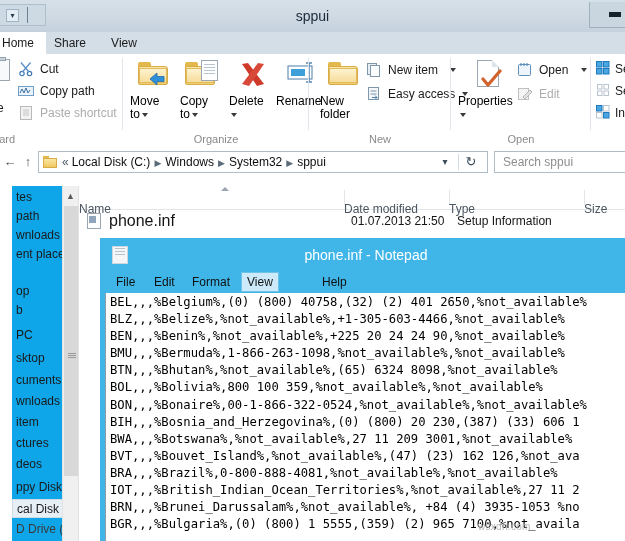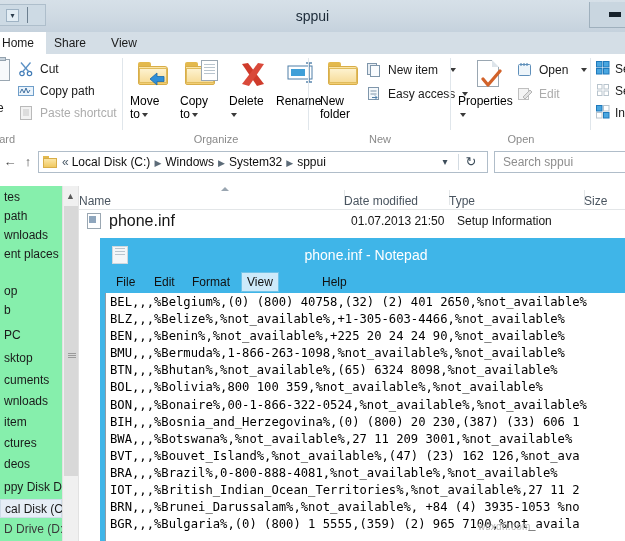--- a/index.html
+++ b/index.html
@@ -104,40 +104,40 @@
   .addrbox .refresh{position:absolute;right:8px;top:2px;width:16px;height:16px;text-align:center;line-height:16px;color:#3d4d5a;font-size:13px;}
   .addrbox .vsep{position:absolute;right:28px;top:2px;width:1px;height:16px;background:#d3dbe2;}
   .searchbox{
     position:absolute;left:494px;top:5px;width:131px;height:22px;
     border:1px solid #b0bdc9;border-right:none;background:#fff;box-sizing:border-box;
   }
   .searchbox .ph{position:absolute;left:8px;top:0;height:20px;line-height:20px;font-size:12px;color:#8d8d8d;}
 
   
   .navpane{
-    position:absolute;left:0;top:186px;width:62px;height:355px;background:#86efac;
+    position:absolute;left:12px;top:186px;width:62px;height:355px;background:#0ea5e9;
   }
   .navitem{
     position:absolute;left:0;height:19px;line-height:19px;
     font-size:12px;color:#1a1a1a;white-space:nowrap;padding-left:4px;
   }
   .navitem.sel{background:#e6eef6;border:1px solid #cfdce8;box-sizing:border-box;width:62px;}
   .navscroll{
     position:absolute;left:62px;top:186px;width:16px;height:355px;background:#f0f0f0;
     border-left:1px solid #e2e2e2;
   }
   .navscroll .thumb{position:absolute;left:1px;top:20px;width:14px;height:270px;background:#d8d8d8;}
   .navscroll .grip{position:absolute;left:4px;top:147px;width:8px;height:6px;}
   .navscroll .grip i{display:block;height:1px;background:#9a9a9a;margin-bottom:1px;}
   .navscroll .uparrow{position:absolute;left:3px;top:5px;font-size:9px;color:#5a5a5a;}
 
   
   .filelist{position:absolute;left:78px;top:186px;width:547px;height:355px;background:#fff;border-left:1px solid #e2e2e2;}
   .colhdr{position:absolute;left:0;top:0;width:547px;height:23px;background:#fff;border-bottom:1px solid #e3e6e8;}
-  .colhdr .col{position:absolute;top:4px;height:23px;line-height:23px;font-size:12px;color:#4a5560;padding-left:0;box-sizing:border-box;}
+  .colhdr .col{position:absolute;top:12px;height:23px;line-height:23px;font-size:12px;color:#4a5560;padding-left:0;box-sizing:border-box;}
   .colhdr .cdiv{position:absolute;top:4px;width:1px;height:15px;background:#e3e6e8;}
   .sortmark{position:absolute;top:1px;left:142px;width:0;height:0;border-left:4px solid transparent;border-right:4px solid transparent;border-bottom:4px solid #9aa6b1;}
   .frow{position:absolute;left:0;top:23px;width:547px;height:24px;}
   .frow .fname{position:absolute;left:8px;top:0;height:24px;line-height:24px;font-size:16px;color:#151515;padding-left:22px;}
   .frow .fdate,.frow .ftype{position:absolute;top:0;height:24px;line-height:24px;font-size:12px;color:#151515;}
   .inficon{position:absolute;left:8px;top:4px;width:14px;height:16px;background:#fff;border:1px solid #9aa7b2;box-sizing:border-box;}
   .inficon:before{content:"";position:absolute;left:1px;top:2px;width:7px;height:7px;background:#8fa6bd;}
 
   
   .notepad{

